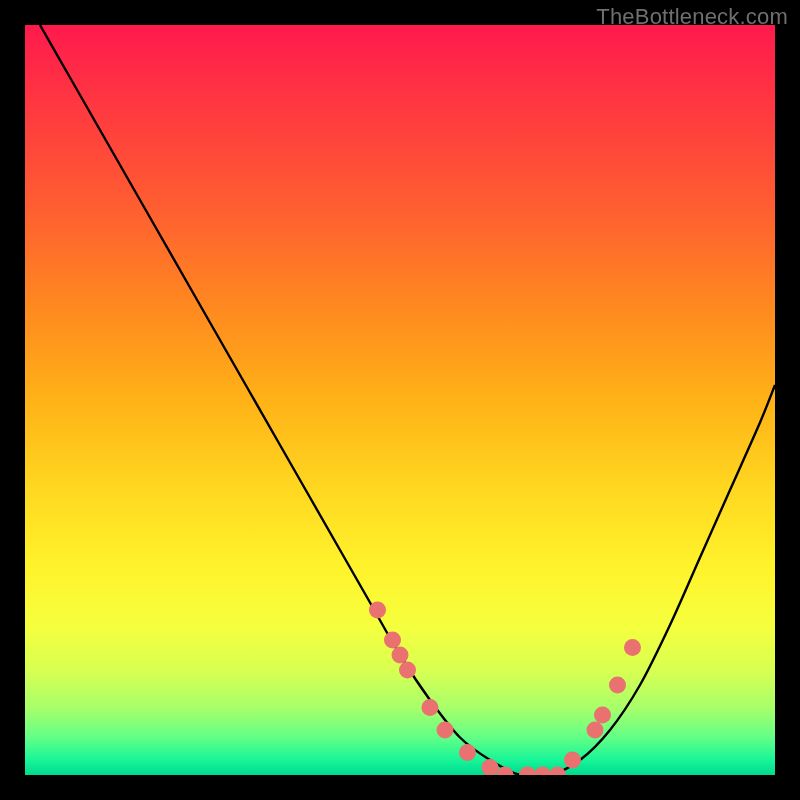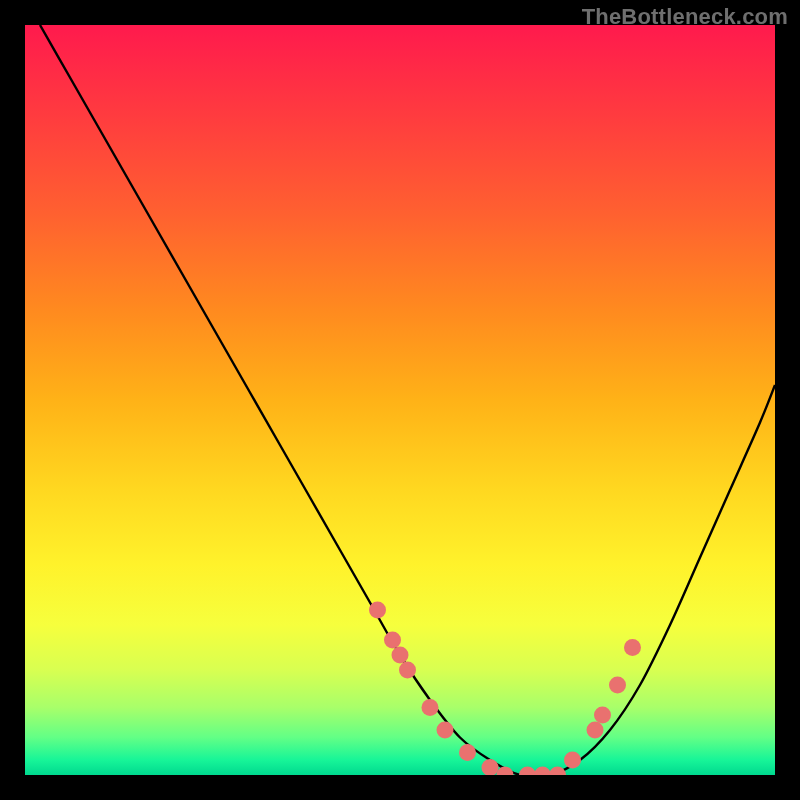--- a/index.html
+++ b/index.html
@@ -48,21 +48,21 @@
     width: 750px;
     height: 750px;
     pointer-events: none;
   }
   .watermark {
     position: absolute;
     top: 4px;
     right: 12px;
     font-size: 22px;
     color: #6f6f6f;
-    font-weight: 700;
+    font-weight: 400;
     letter-spacing: 0.2px;
     user-select: none;
   }
 </style>
 </head>
 <body>
 
 <div class="watermark">TheBottleneck.com</div>
 
 <div class="frame">

